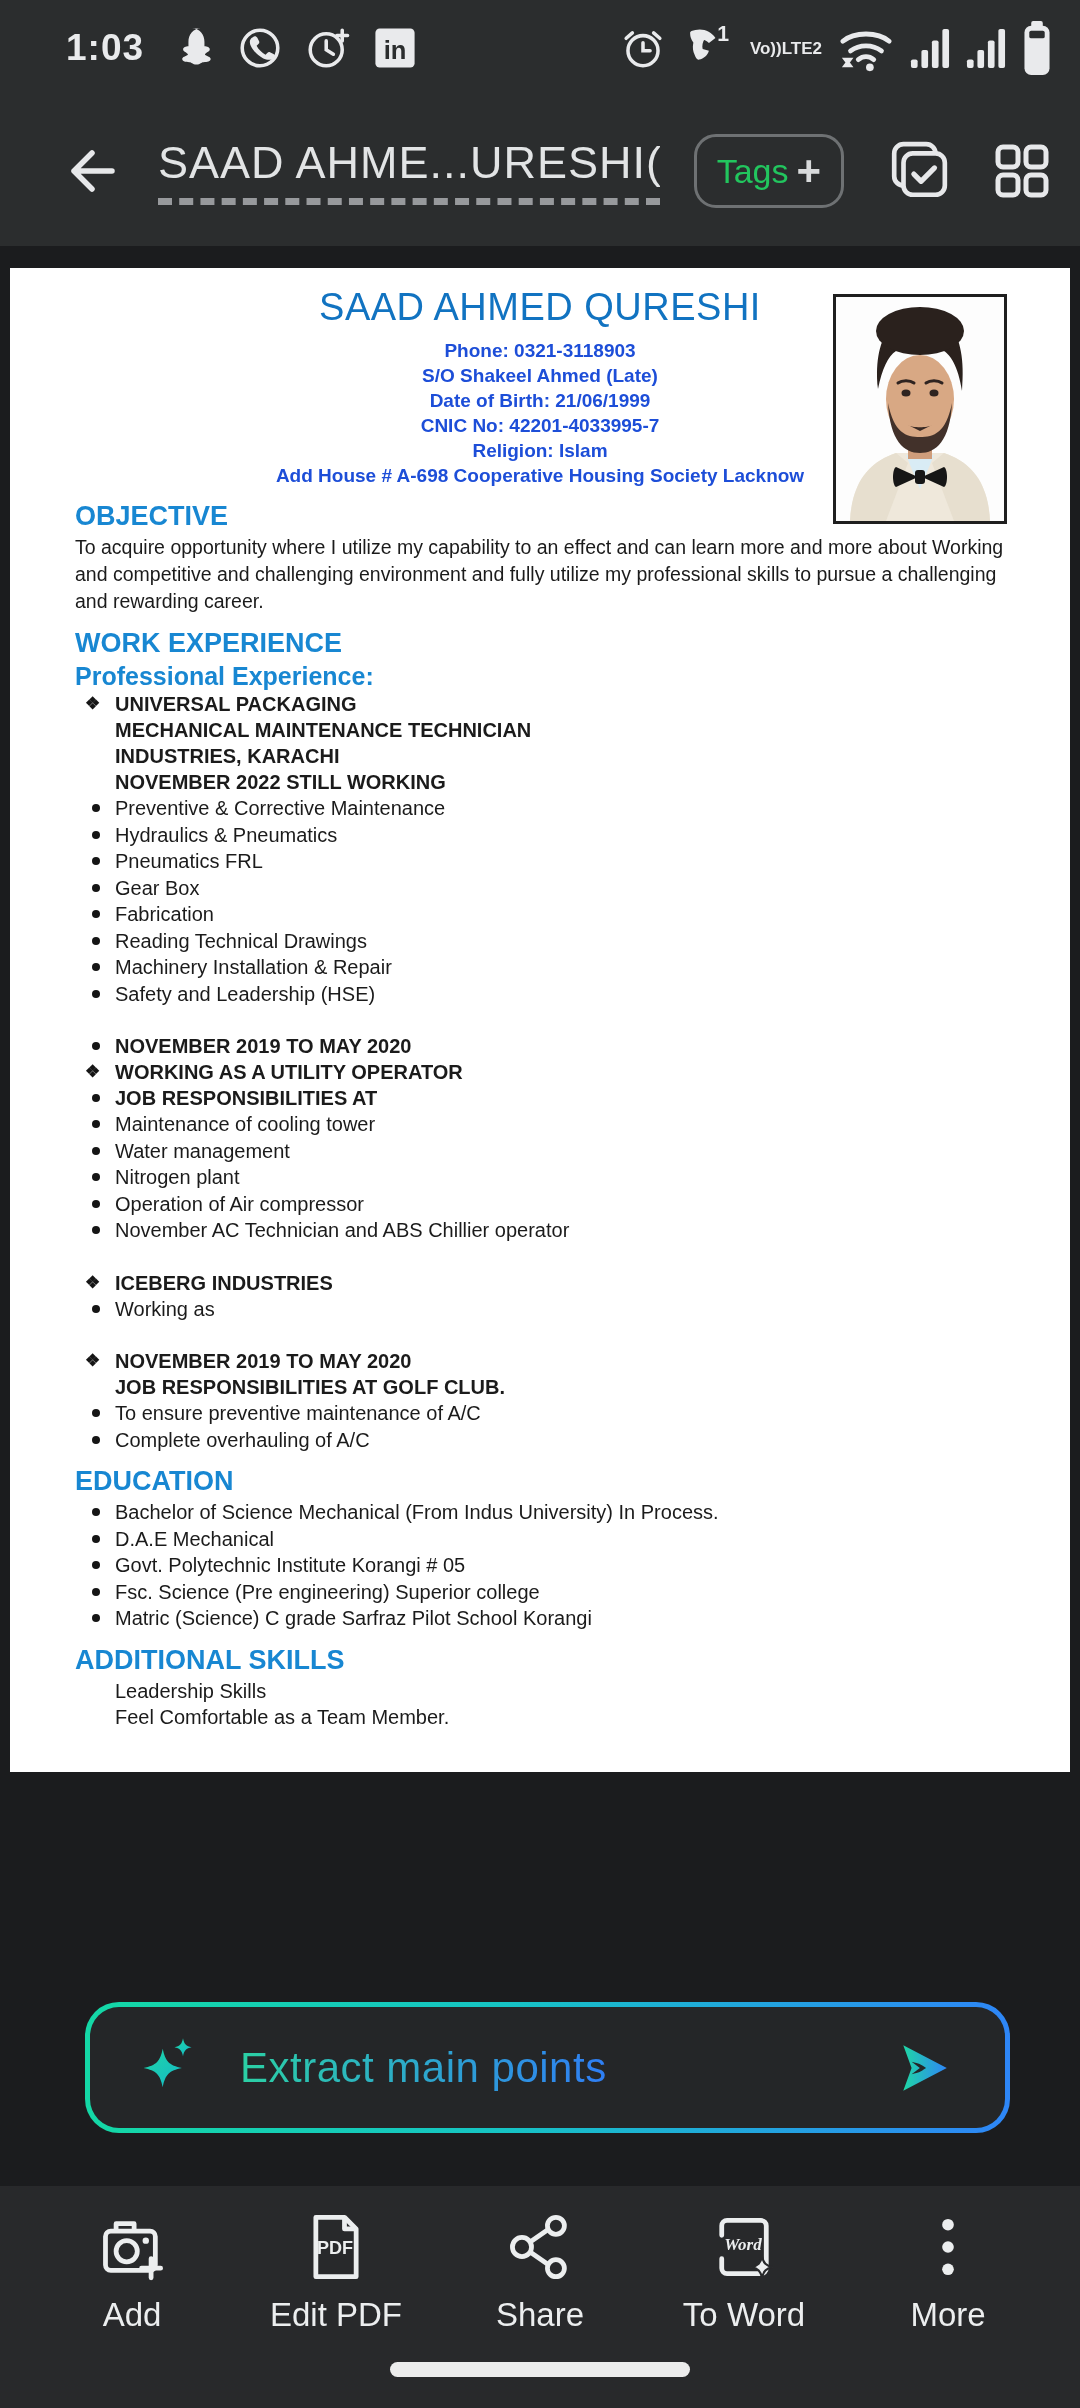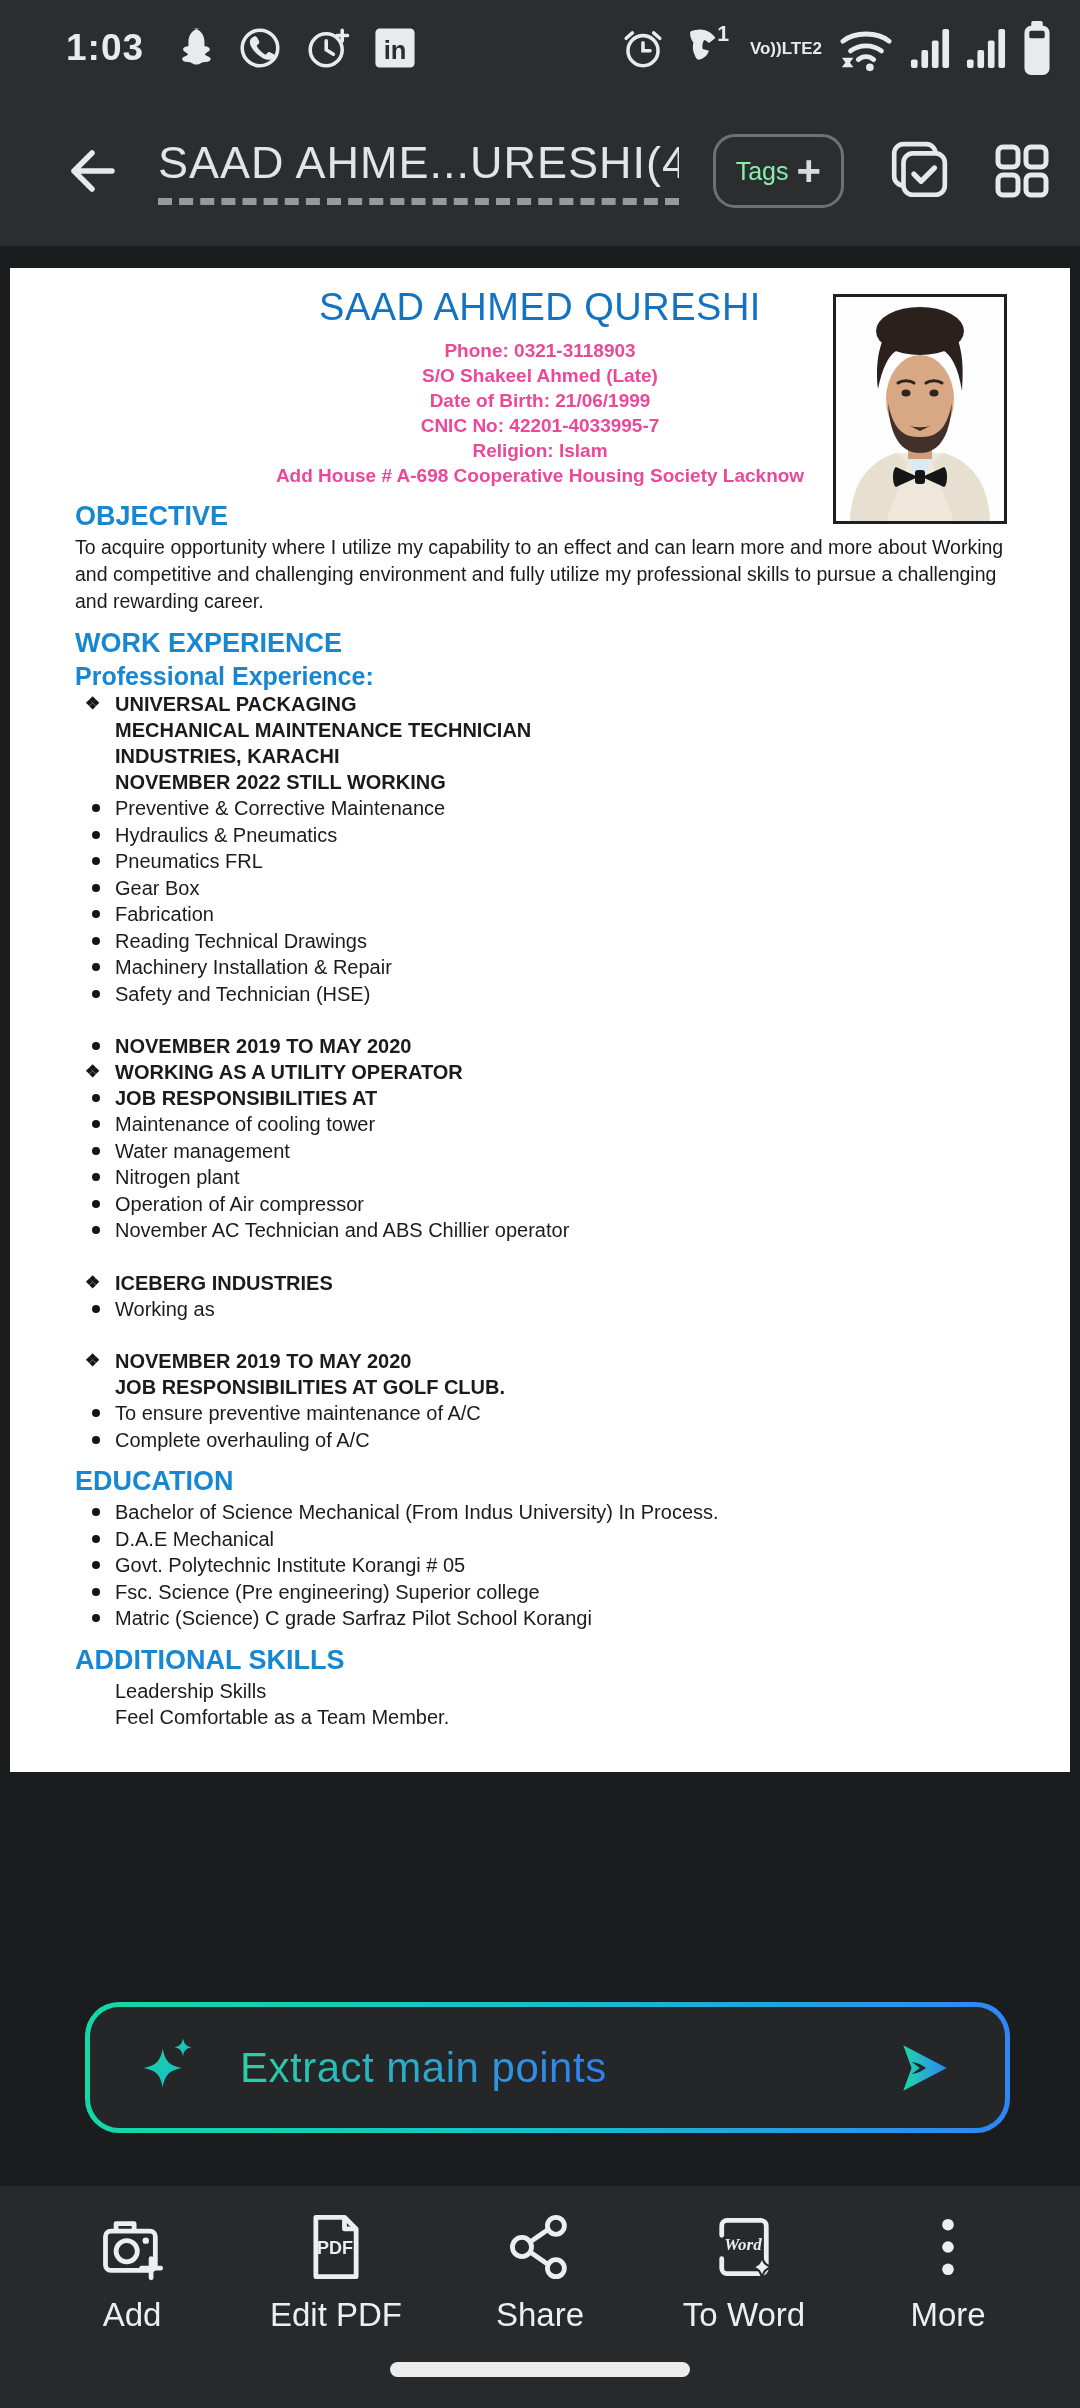--- a/index.html
+++ b/index.html
@@ -30,34 +30,34 @@
   }
   .doc-title {
     margin-left:38px; font-size:45px; color:#e2e4e5; letter-spacing:1px;
     white-space:nowrap; border-bottom:7px dashed #97999c; padding-bottom:9px;
     max-width:560px; overflow:hidden;
   }
   .tags-btn {
     margin-left:34px; height:74px; border:3px solid #6e7173; border-radius:22px;
     display:flex; align-items:center; gap:8px; padding:0 20px; background:transparent; cursor:pointer;
   }
-  .tags-label { font-size:25px; color:#86efac; }
+  .tags-label { font-size:34px; color:#22c55e; }
   .tags-plus { font-size:42px; color:#d8dadb; font-weight:bold; line-height:34px; }
   .hdr-icon { margin-left:44px; background:none; border:none; cursor:pointer; }
 
   
   .viewer { position:absolute; left:0; top:246px; width:1080px; height:1940px; background:#1b1c1e; }
   .page {
     position:absolute; left:10px; top:22px; width:1060px; height:1504px;
     background:#ffffff; color:#1b1b1b;
   }
   .doc-head { text-align:center; padding-top:16px; }
   .doc-name { font-size:38px; font-weight:normal; color:#1173c1; line-height:46px; letter-spacing:.5px; }
   .contact-block { margin-top:8px; }
-  .contact-line { font-size:19px; font-weight:bold; color:#ec4899; line-height:25px; }
+  .contact-line { font-size:19px; font-weight:bold; color:#1d4ed8; line-height:25px; }
   .photo-frame {
     position:absolute; left:823px; top:26px; width:174px; height:230px;
     border:3px solid #1f1f1f; background:#fff;
   }
   .resume-body { padding:0 28px 0 65px; }
   .blk { position:relative; }
   .blk.heading { color:#1887d2; font-weight:bold; font-size:27px; line-height:32px; margin:12px 0 2px 0; }
   .blk.subheading { color:#1887d2; font-weight:bold; font-size:25px; line-height:30px; }
   .blk.para { font-size:19.5px; line-height:27px; max-width:952px; }
   .blk.spacer { height:26px; }
@@ -272,21 +272,21 @@
           <div>INDUSTRIES, KARACHI</div>
           <div>NOVEMBER 2022 STILL WORKING</div>
         </div>
         <div class="blk li"><span class="mk-dot"></span><span>Preventive &amp; Corrective Maintenance</span></div>
         <div class="blk li"><span class="mk-dot"></span><span>Hydraulics &amp; Pneumatics</span></div>
         <div class="blk li"><span class="mk-dot"></span><span>Pneumatics FRL</span></div>
         <div class="blk li"><span class="mk-dot"></span><span>Gear Box</span></div>
         <div class="blk li"><span class="mk-dot"></span><span>Fabrication</span></div>
         <div class="blk li"><span class="mk-dot"></span><span>Reading Technical Drawings</span></div>
         <div class="blk li"><span class="mk-dot"></span><span>Machinery Installation &amp; Repair</span></div>
-        <div class="blk li"><span class="mk-dot"></span><span>Safety and Technician (HSE)</span></div>
+        <div class="blk li"><span class="mk-dot"></span><span>Safety and Leadership (HSE)</span></div>
         <div class="blk spacer"></div>
         <div class="blk li bold"><span class="mk-dot"></span><span>NOVEMBER 2019 TO MAY 2020</span></div>
         <div class="blk li bold">
           <span class="mk-diamond">❖</span>
           <div>WORKING AS A UTILITY OPERATOR</div>
         </div>
         <div class="blk li bold"><span class="mk-dot"></span><span>JOB RESPONSIBILITIES AT</span></div>
         <div class="blk li"><span class="mk-dot"></span><span>Maintenance of cooling tower</span></div>
         <div class="blk li"><span class="mk-dot"></span><span>Water management</span></div>
         <div class="blk li"><span class="mk-dot"></span><span>Nitrogen plant</span></div>

